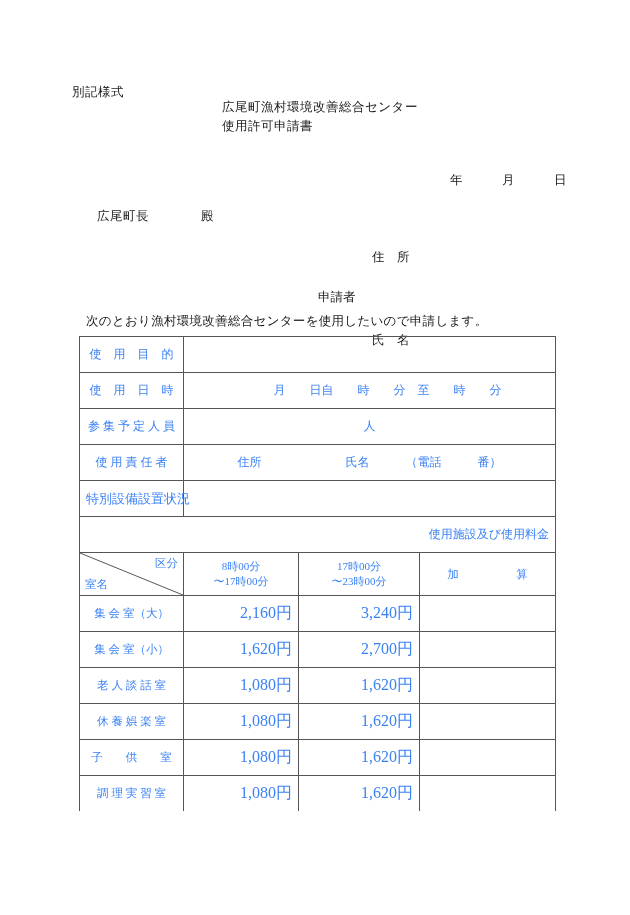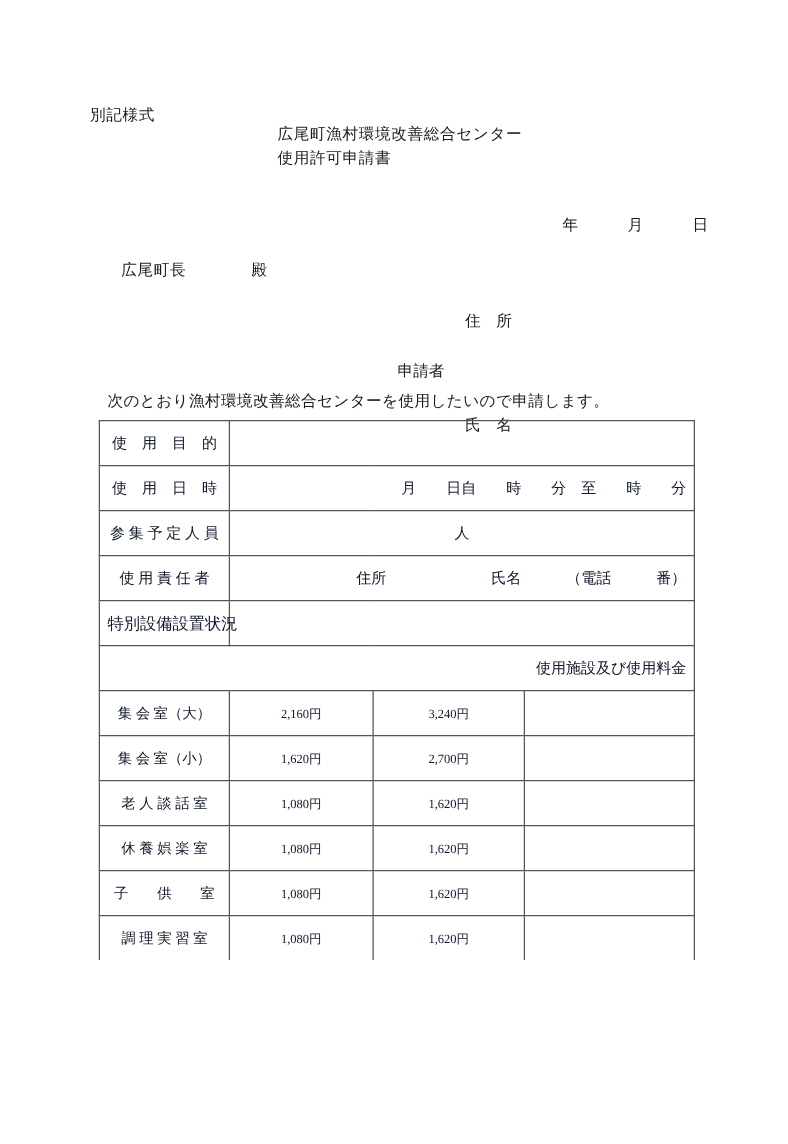--- a/index.html
+++ b/index.html
@@ -93,31 +93,31 @@
     width: 476px;
     border-collapse: collapse;
     table-layout: fixed;
     font-size: 12px;
   }
   .form-table td {
     border: 1px solid #555;
     padding: 0 6px;
     height: 35px;
     vertical-align: middle;
-    color: #0f172a;
+    color: #3b82f6;
   }
   .lbl-cell {
     width: 104px;
     text-align: center;
     white-space: pre;
     letter-spacing: 0;
   }
   .lbl-cell.tight { font-size: 13px; }
   .val-cell {
-    text-align: right;
+    text-align: center;
     white-space: pre;
   }
   .val-cell.center { text-align: center; }
 
   .section-head {
     text-align: right;
     height: 32px;
     font-size: 12px;
   }
 
@@ -157,23 +157,23 @@
     font-size: 11.5px;
     white-space: pre;
   }
 
   .room-name {
     text-align: center;
     font-size: 11.5px;
     white-space: pre;
   }
   .fee-val {
-    text-align: center;
+    text-align: right;
     padding-right: 22px;
-    font-size: 10px;
+    font-size: 16px;
     white-space: nowrap;
   }
   .kasan-blank { }
 
   
   tr.clipped td { border-bottom: none; }
 </style>
 </head>
 <body>
 
@@ -224,20 +224,38 @@
       </tr>
       <tr>
         <td class="lbl-cell tight">特別設備設置状況</td>
         <td class="val-cell" colspan="3"></td>
       </tr>
 
       <tr>
         <td class="section-head" colspan="4">使用施設及び使用料金</td>
       </tr>
 
+      <tr class="fee-head-row">
+        <td class="diag-cell">
+          <svg class="diag-line" viewBox="0 0 104 42" preserveAspectRatio="none">
+            <line x1="0" y1="0" x2="104" y2="42" stroke="#555" stroke-width="1"></line>
+          </svg>
+          <span class="kubun">区分</span>
+          <span class="shitsumei">室名</span>
+        </td>
+        <td class="time-col">
+          <div>8時00分</div>
+          <div>〜17時00分</div>
+        </td>
+        <td class="time-col">
+          <div>17時00分</div>
+          <div>〜23時00分</div>
+        </td>
+        <td class="kasan-col">加　　　　　算</td>
+      </tr>
 
       <tr>
         <td class="room-name">集 会 室（大）</td>
         <td class="fee-val">2,160円</td>
         <td class="fee-val">3,240円</td>
         <td class="kasan-blank"></td>
       </tr>
       <tr>
         <td class="room-name">集 会 室（小）</td>
         <td class="fee-val">1,620円</td>

